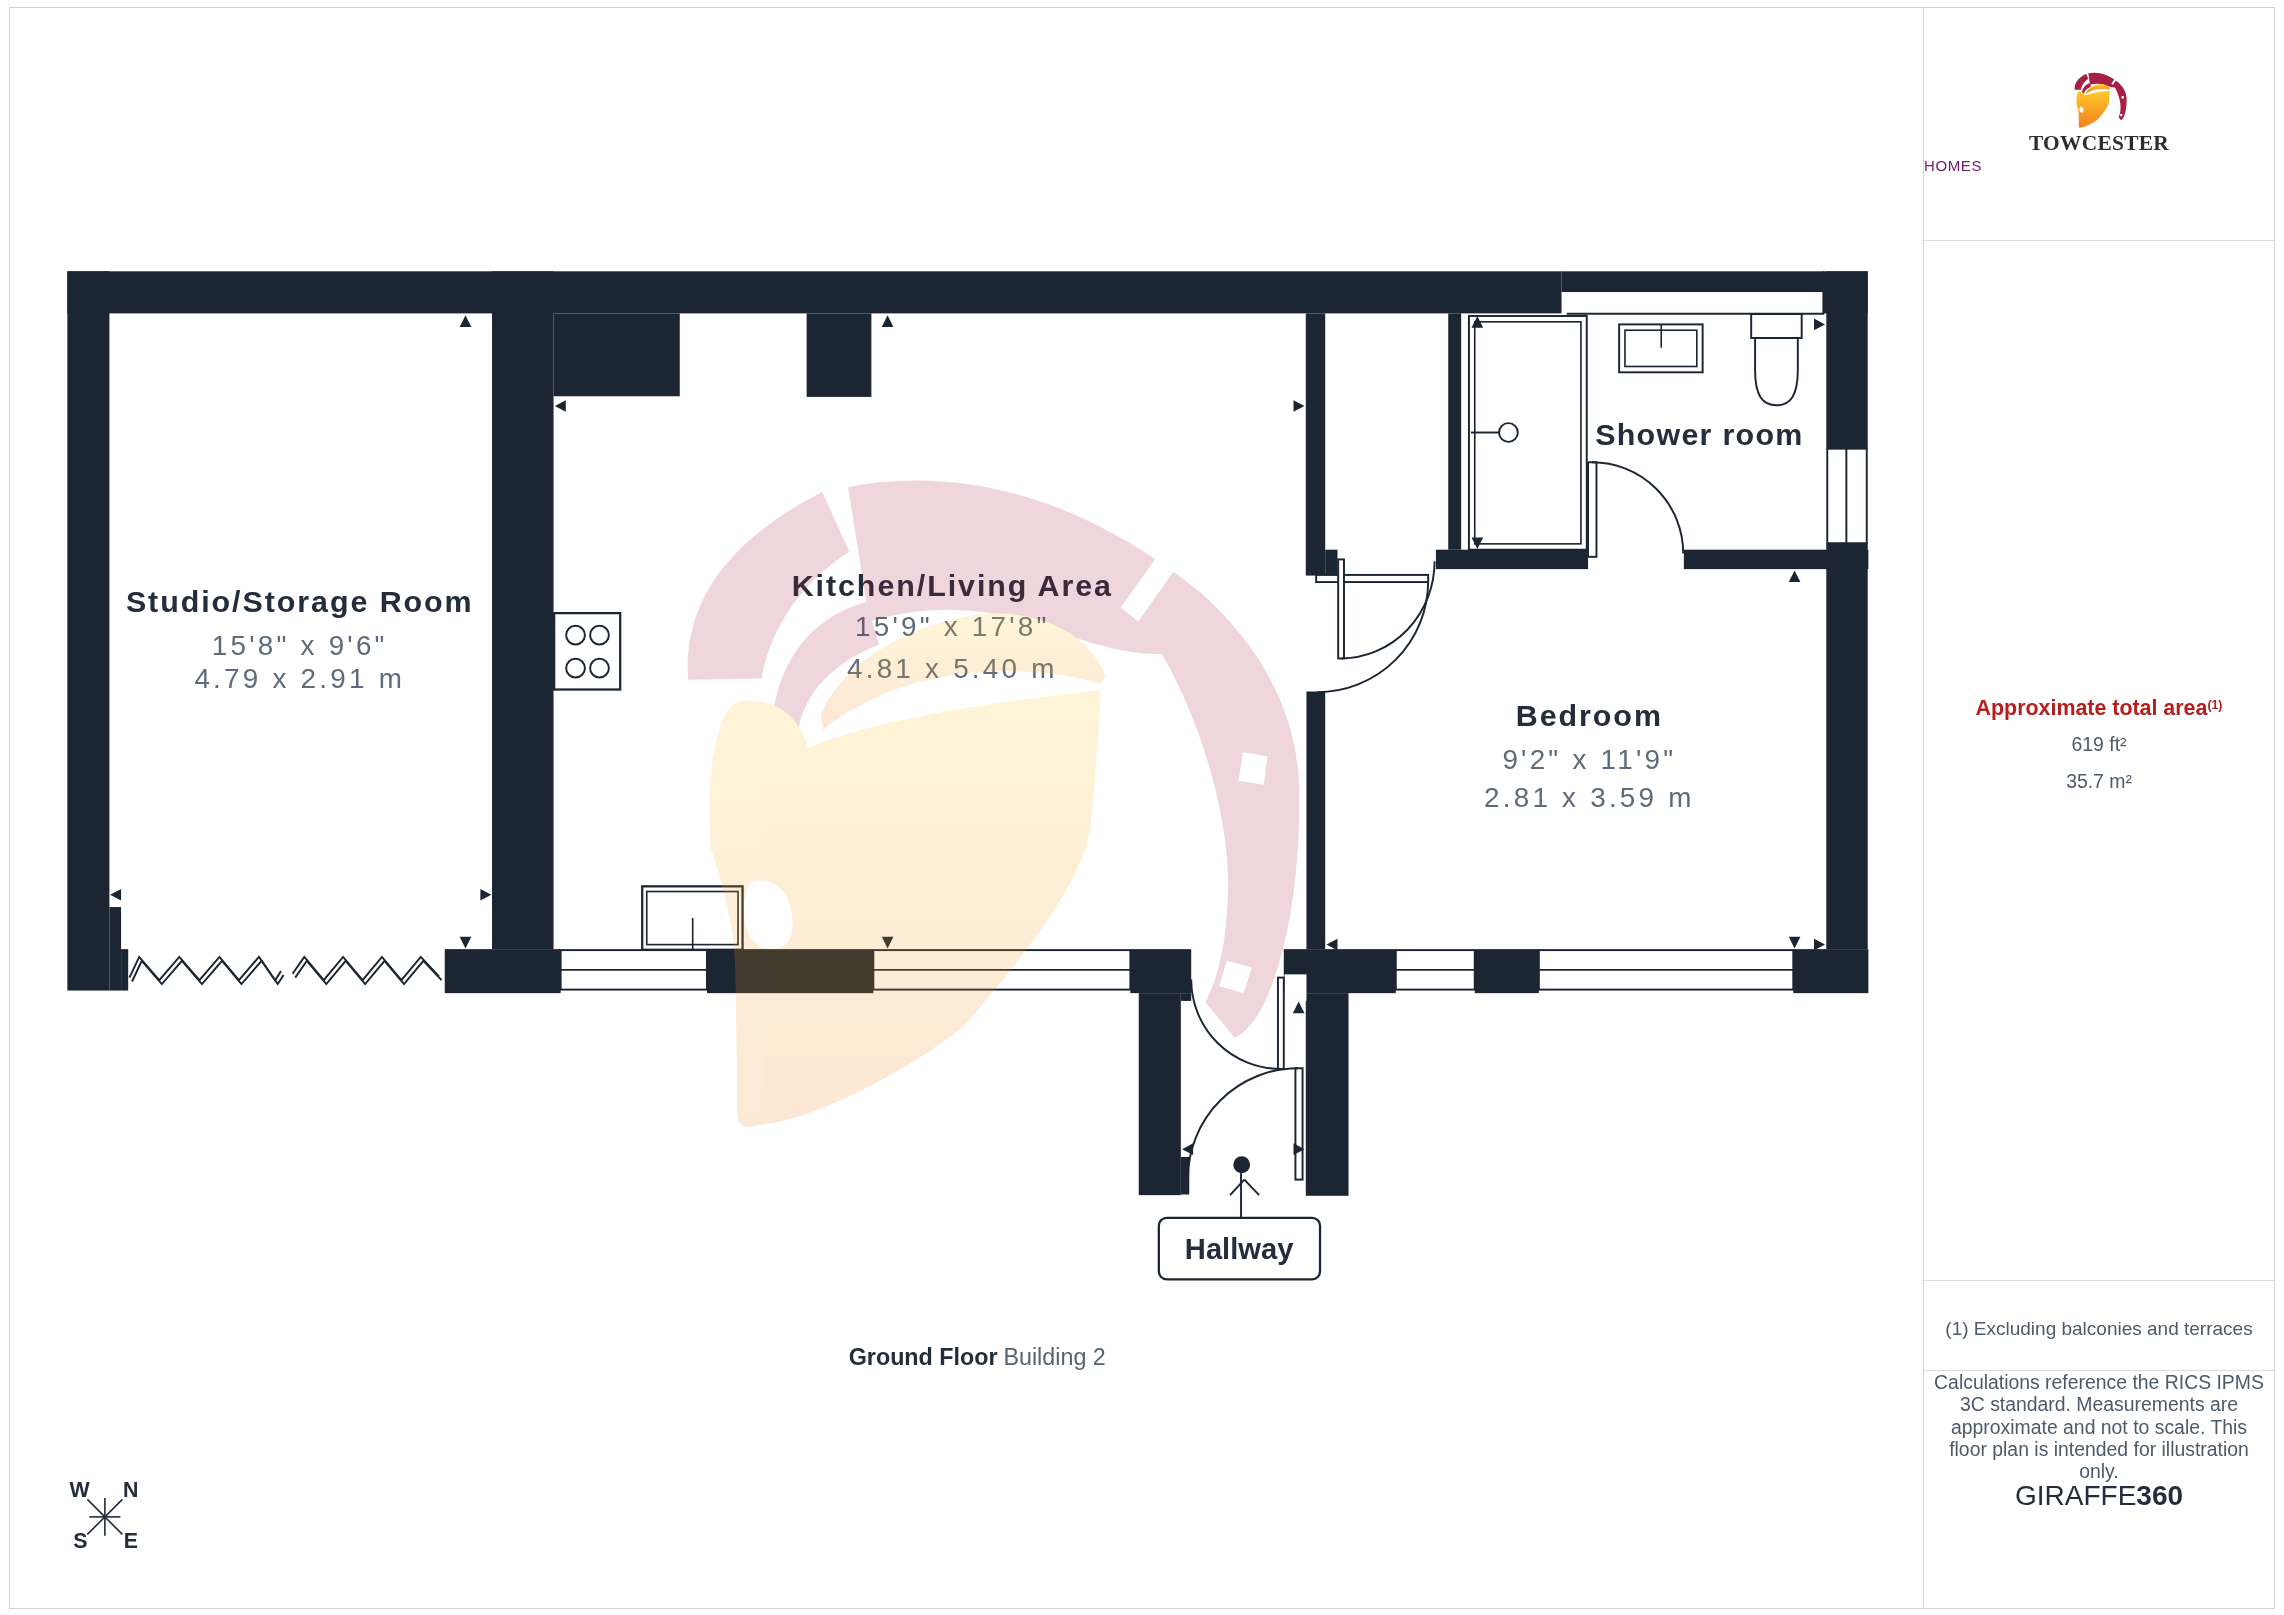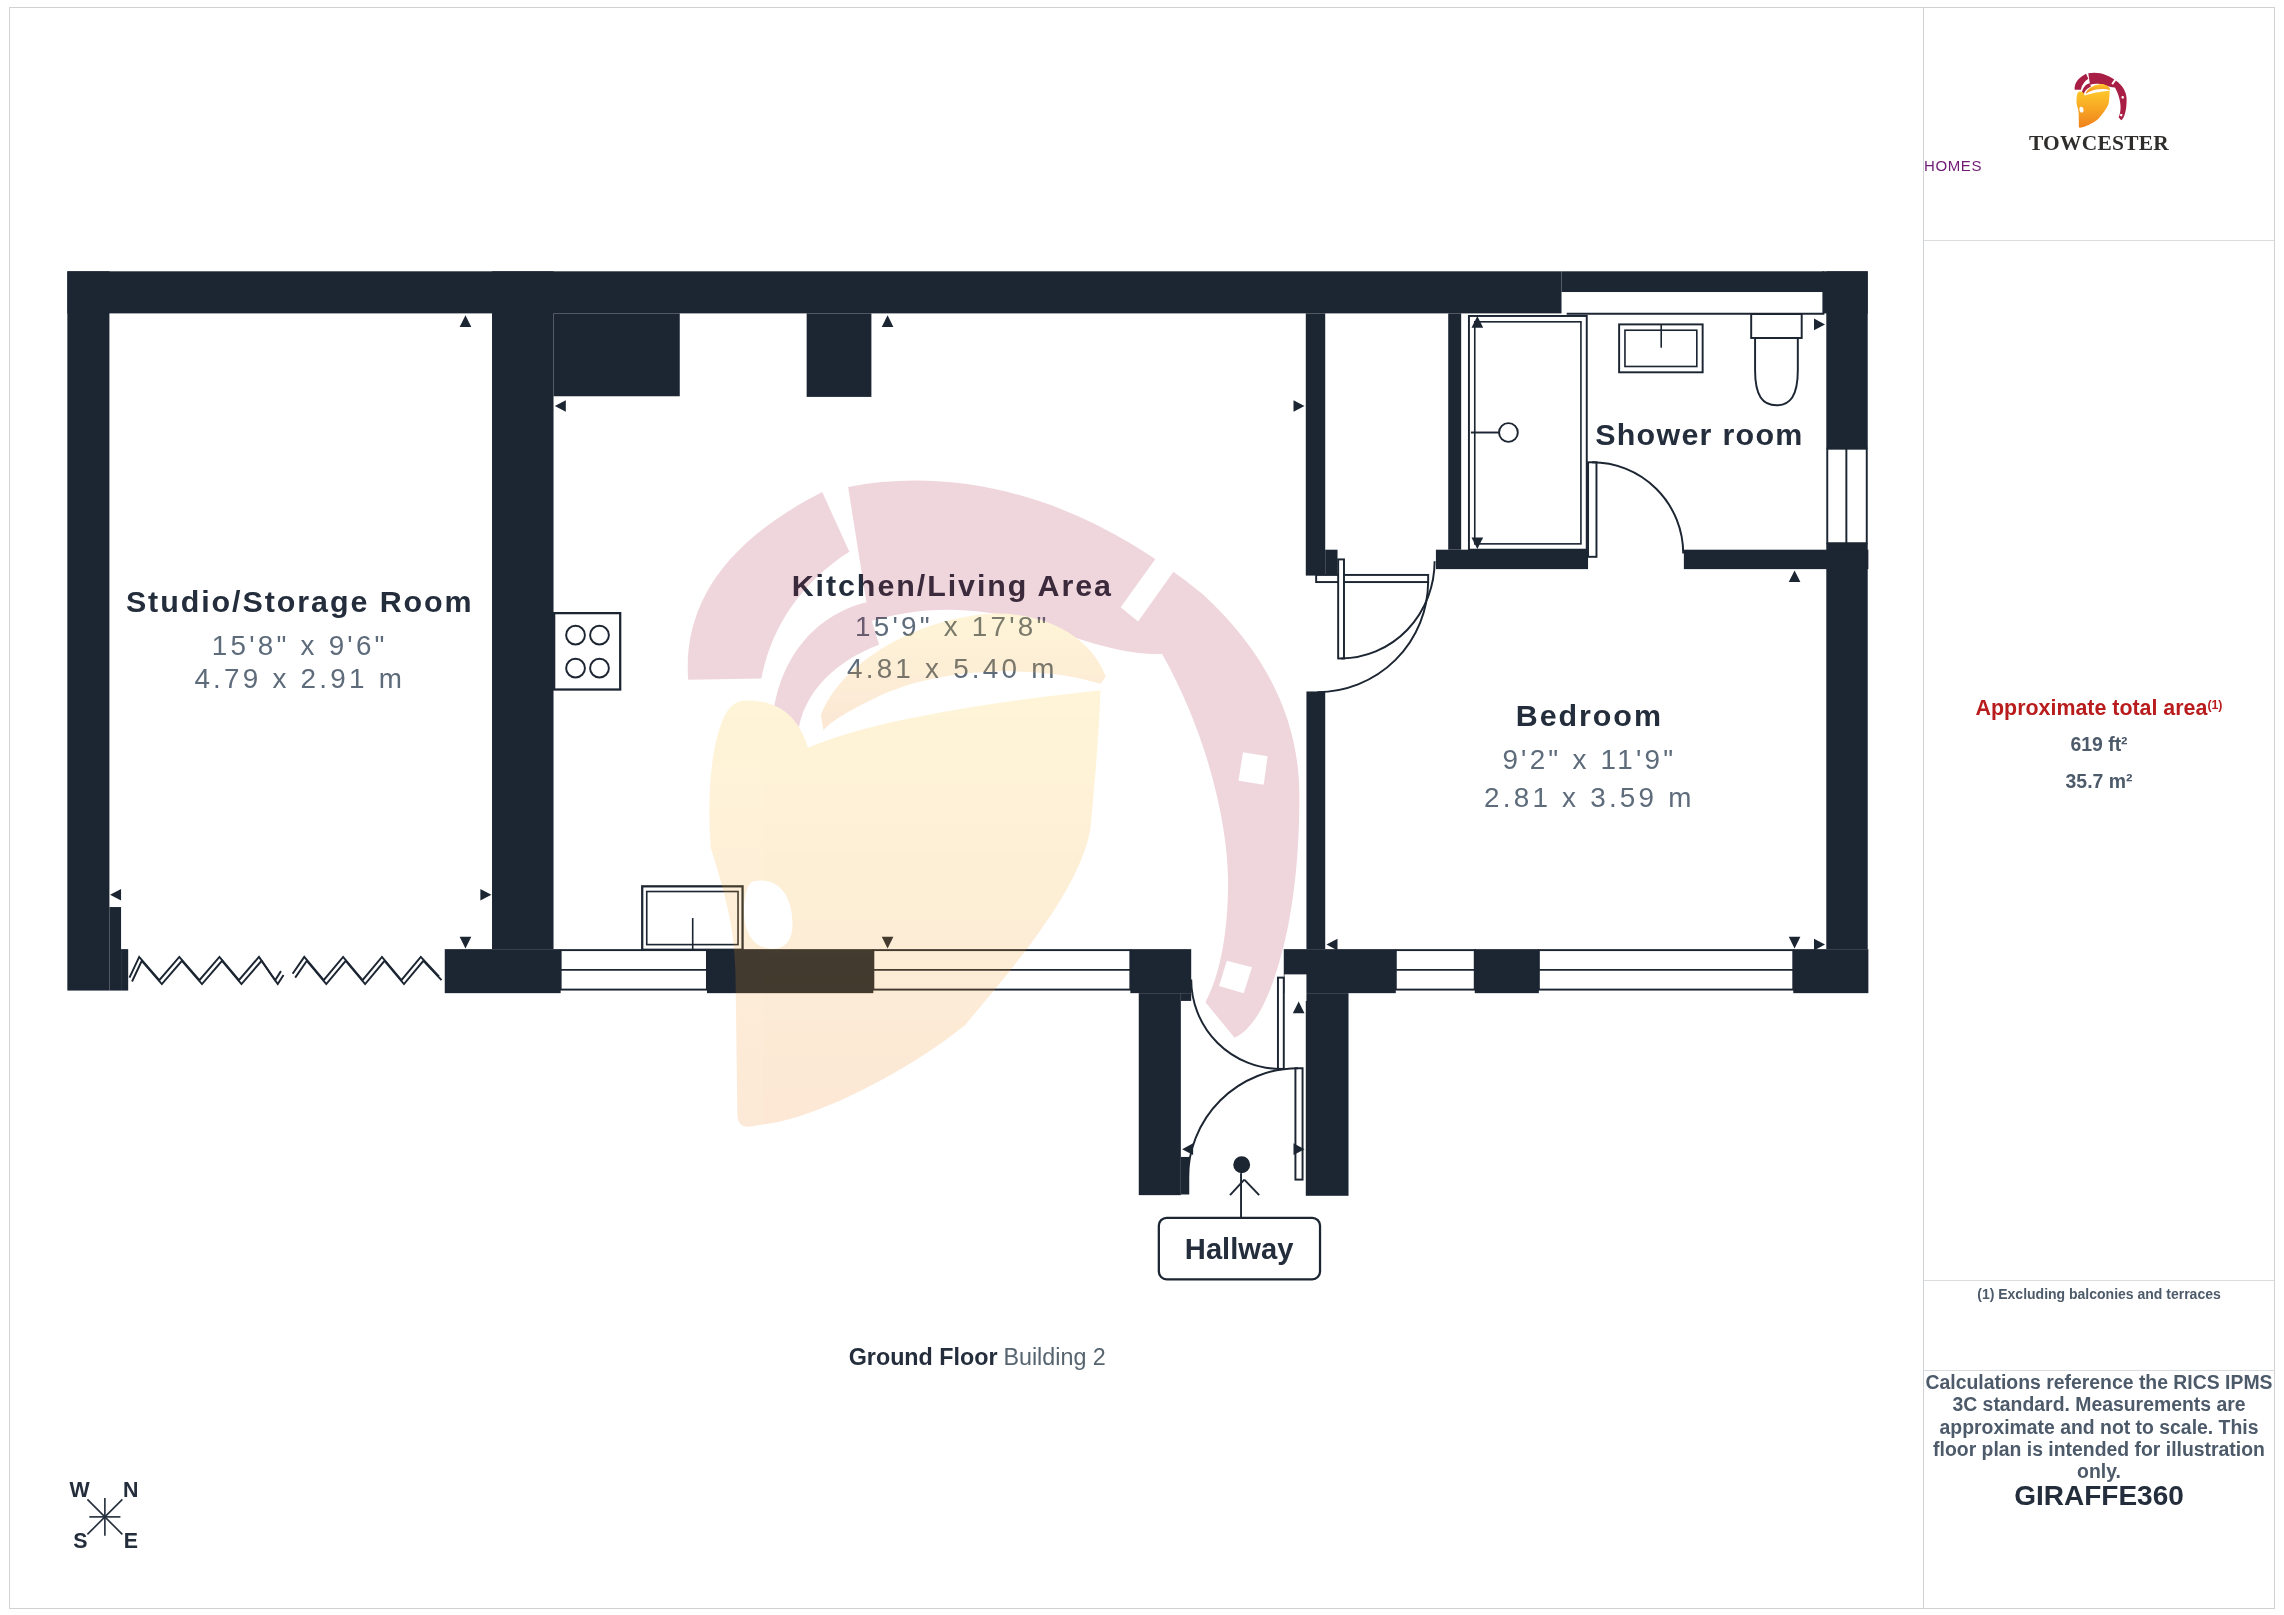--- a/index.html
+++ b/index.html
@@ -1,37 +1,37 @@
 <!DOCTYPE html>
 <html style="font-size:10.4px"><head>
 <meta charset="utf-8">
 <style>
   html,body{margin:0;padding:0;background:#ffffff;}
   body{width:2284px;height:1616px;position:relative;font-family:"Liberation Sans",sans-serif;overflow:hidden;}
   .abs{position:absolute;}
   #frame{left:9px;top:7.1px;width:2264px;height:1600px;border:1.3px solid #cfd3d6;}
   #sep{left:1923px;top:7.1px;width:0;height:1601px;border-left:1.3px solid #cfd3d6;}
   .hsep{left:1924px;width:350px;height:0;border-top:1.3px solid #dadde0;}
-  .sb{left:1924px;width:350px;text-align:center;color:#4C5A6A;font-weight:bold;}
+  .sb{left:1924px;width:350px;text-align:center;color:#4C5A6A;}
 </style>
 </head>
 <body>
 <div class="abs" id="frame"></div>
 <div class="abs" id="sep"></div>
 <div class="abs hsep" style="top:240px"></div>
 <div class="abs hsep" style="top:1280px"></div>
 <div class="abs hsep" style="top:1370px"></div>
 
 <div class="abs" style="left:1924px;top:131px;width:350px;text-align:center;color:#2E2D2C;font-family:'Liberation Serif',serif;font-weight:bold;font-size:21.4px;letter-spacing:0.3px;">TOWCESTER</div>
 <div class="abs" style="left:1924px;top:157px;width:350px;text-align:left;color:#701a75;font-weight:normal;font-size:15px;letter-spacing:0.6px;">HOMES</div>
 
 <div class="abs sb" style="top:696px;color:#b91c1c;font-weight:bold;font-size:21.4px;">Approximate total area<span style="font-size:12.3px;vertical-align:5.8px;">(1)</span></div>
 <div class="abs sb" style="top:733px;font-size:19.4px;">619 ft²</div>
 <div class="abs sb" style="top:770px;font-size:19.4px;">35.7 m²</div>
-<div class="abs sb" style="top:1286px;font-size:14px;">(1) Excluding balconies and terraces</div>
+<div class="abs sb" style="top:1318px;font-size:19px;">(1) Excluding balconies and terraces</div>
 <div class="abs sb" style="top:1371px;font-size:19.4px;line-height:22.3px;">Calculations reference the RICS IPMS<br>3C standard. Measurements are<br>approximate and not to scale. This<br>floor plan is intended for illustration<br>only.</div>
 <div class="abs sb" style="top:1480px;color:#232D3B;font-size:28px;">GIRAFFE<b>360</b></div>
 
 <svg class="abs" style="left:0;top:0" width="2284" height="1616" viewBox="0 0 3528 2496">
 <defs>
 <linearGradient id="domeg" x1="0" y1="0" x2="0" y2="1">
 <stop offset="0" stop-color="#FFC82B"></stop>
         <stop offset="1" stop-color="#EF811C"></stop>
       </linearGradient>
 <g id="helmetShape">

